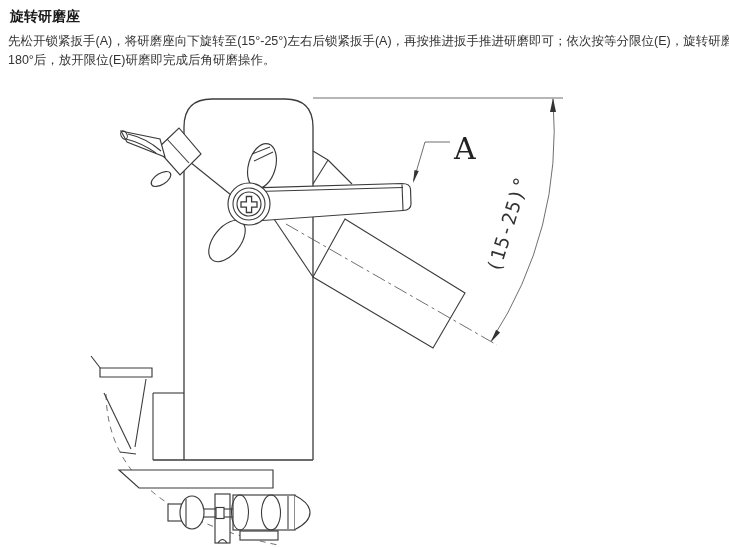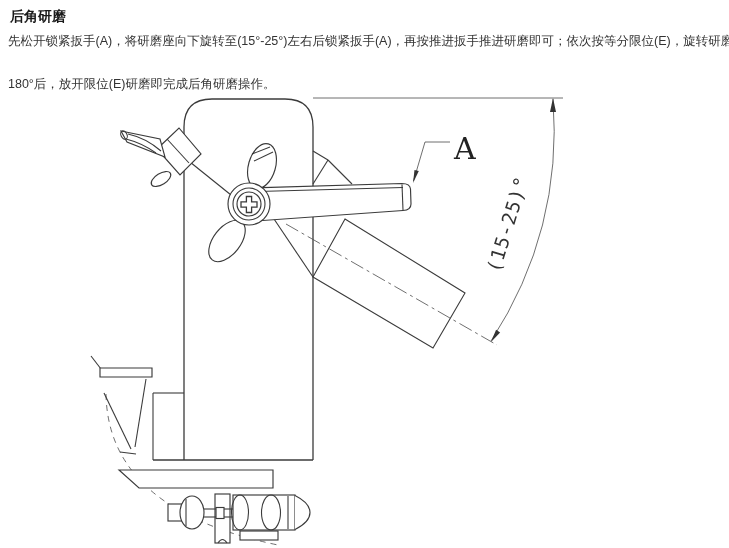--- a/index.html
+++ b/index.html
@@ -22,21 +22,21 @@
   }
   .doc-line {
     position: absolute;
     left: 8px;
     font-size: 12.5px;
     color: #333333;
     white-space: nowrap;
     letter-spacing: 0px;
   }
   .doc-line.l1 { top: 33px; }
-  .doc-line.l2 { top: 76px; }
+  .doc-line.l2 { top: 52px; }
   .drawing {
     position: absolute;
     left: 0; top: 85px;
     width: 729px; height: 463px;
   }
   svg { display: block; }
   .thin   { stroke: #4a4a4a; stroke-width: 0.8; fill: none; }
   .line   { stroke: #3b3b3b; stroke-width: 1.1; fill: none; }
   .main   { stroke: #3b3b3b; stroke-width: 1.3; fill: none; }
   .wfill  { stroke: #3b3b3b; stroke-width: 1.15; fill: #ffffff; }
@@ -51,21 +51,21 @@
     font-size: 19px;
     letter-spacing: 1px;
     fill: #333333;
   }
 </style>
 </head>
 <body>
 
 <div class="page">
 
-  <div class="doc-title">后角研磨</div>
+  <div class="doc-title">旋转研磨座</div>
   <div class="doc-line l1">先松开锁紧扳手(A)，将研磨座向下旋转至(15°-25°)左右后锁紧扳手(A)，再按推进扳手推进研磨即可；依次按等分限位(E)，旋转研磨座</div>
   <div class="doc-line l2">180°后，放开限位(E)研磨即完成后角研磨操作。</div>
 
   <div class="drawing">
     <svg width="729" height="463" viewBox="0 85 729 463" xmlns="http://www.w3.org/2000/svg">
 
       <g>
         <path class="thin" style="stroke-dasharray:6 5;" d="M 106 394 Q 108 510 278 545"></path>
       </g>
 

